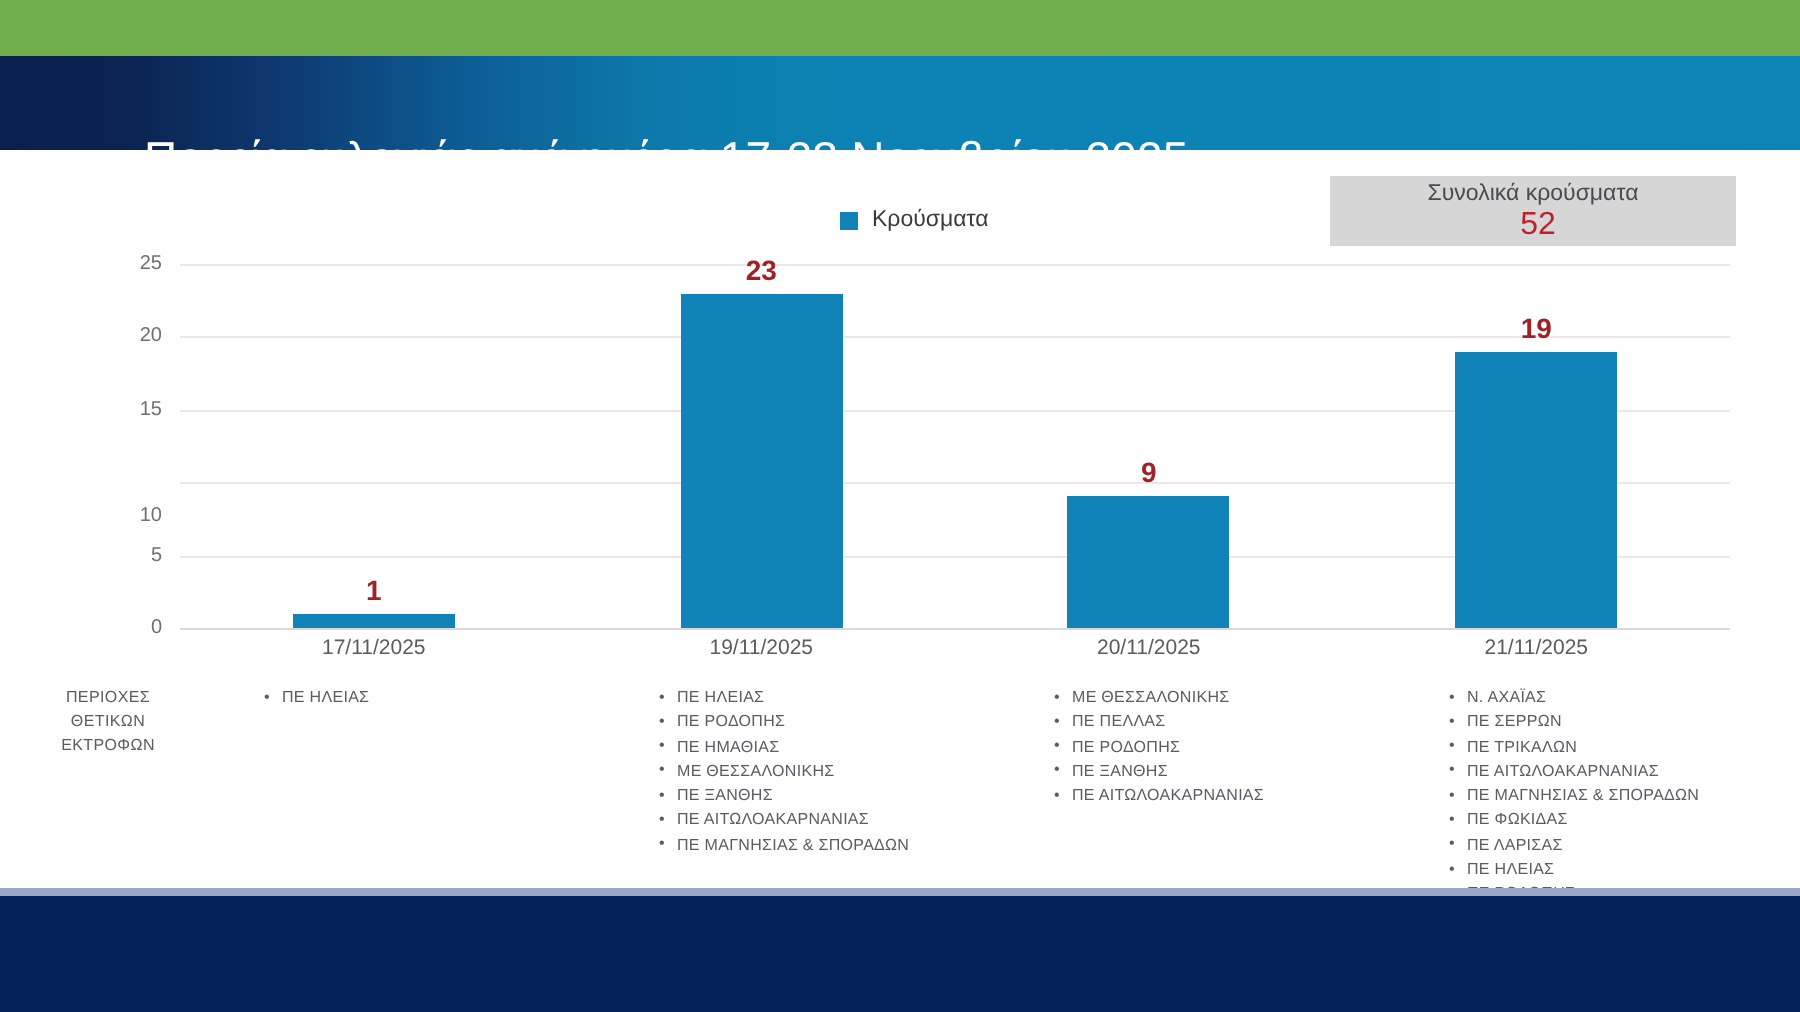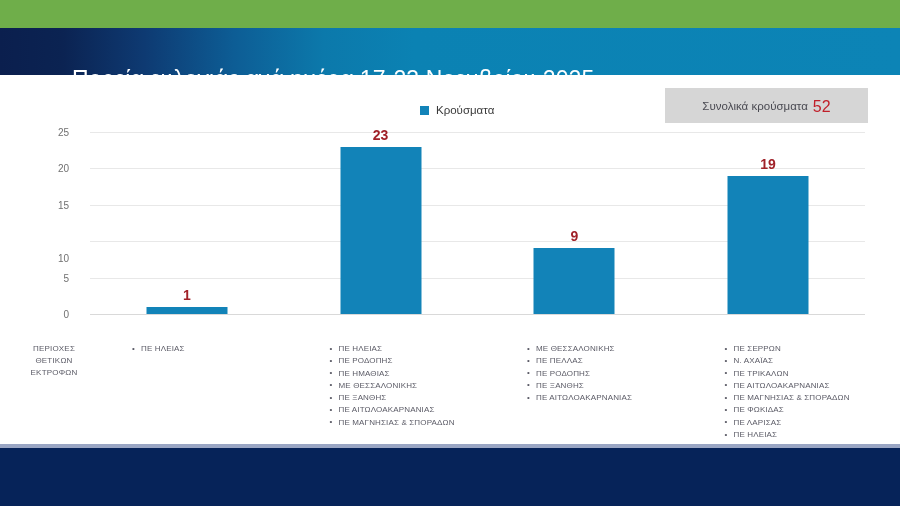--- a/index.html
+++ b/index.html
@@ -56,21 +56,21 @@
   }
   .legend-label {
     font-size: 11.5px; color: #3a3a3a;
   }
 
   
   .total-box {
     position: absolute; left: 665px; top: 13px;
     width: 203px; height: 35px;
     background: #d6d6d6;
-    display: flex; align-items: center; justify-content: center;
+    display: flex; align-items: center; justify-content: center; flex-direction: column;
   }
   .total-label {
     font-size: 11.5px; color: #4a4a52;
   }
   .total-value {
     font-size: 16px; color: #c0202a;
     margin-left: 5px; position: relative; top: 1px;
   }
 
   
@@ -80,21 +80,21 @@
     width: 775px; height: 182px;
   }
   .gridline {
     position: absolute; left: 0; width: 775px;
     height: 1px; background: #e8e8e8;
   }
   .gridline.zero { background: #d9d9d9; }
   .ytick {
     position: absolute;
     right: 100%;
-    margin-right: 21px;
+    margin-right: 9px;
     font-size: 10px; color: #707070;
     transform: translateY(-50%);
     white-space: nowrap;
   }
   .bars {
     position: absolute; left: 0; top: 0;
     width: 775px; height: 182px;
     display: flex;
   }
   .bar-slot {
@@ -226,20 +226,26 @@
             <div class="bar" style="height: 65.52px;"></div>
             <div class="bar-value" style="bottom: 69.52px;">9</div>
           </div>
           <div class="bar-slot">
             <div class="bar" style="height: 138.32px;"></div>
             <div class="bar-value" style="bottom: 142.32px;">19</div>
           </div>
         </div>
     </div>
 
+    <div class="xlabels" id="xlabels">
+        <div class="xlabel">17/11/2025</div>
+        <div class="xlabel">19/11/2025</div>
+        <div class="xlabel">20/11/2025</div>
+        <div class="xlabel">21/11/2025</div>
+      </div>
 
     <div class="regions-title">ΠΕΡΙΟΧΕΣ ΘΕΤΙΚΩΝ ΕΚΤΡΟΦΩΝ</div>
 
     <div class="region-cols" id="region-cols">
         <div class="region-col">
           <div class="region-item">ΠΕ ΗΛΕΙΑΣ</div>
         </div>
         <div class="region-col">
           <div class="region-item">ΠΕ ΗΛΕΙΑΣ</div>
           <div class="region-item">ΠΕ ΡΟΔΟΠΗΣ</div>
@@ -250,22 +256,22 @@
           <div class="region-item">ΠΕ ΜΑΓΝΗΣΙΑΣ &amp; ΣΠΟΡΑΔΩΝ</div>
         </div>
         <div class="region-col">
           <div class="region-item">ΜΕ ΘΕΣΣΑΛΟΝΙΚΗΣ</div>
           <div class="region-item">ΠΕ ΠΕΛΛΑΣ</div>
           <div class="region-item">ΠΕ ΡΟΔΟΠΗΣ</div>
           <div class="region-item">ΠΕ ΞΑΝΘΗΣ</div>
           <div class="region-item">ΠΕ ΑΙΤΩΛΟΑΚΑΡΝΑΝΙΑΣ</div>
         </div>
         <div class="region-col">
+          <div class="region-item">Ν. ΑΧΑΪΑΣ</div>
           <div class="region-item">ΠΕ ΣΕΡΡΩΝ</div>
-          <div class="region-item">Ν. ΑΧΑΪΑΣ</div>
           <div class="region-item">ΠΕ ΤΡΙΚΑΛΩΝ</div>
           <div class="region-item">ΠΕ ΑΙΤΩΛΟΑΚΑΡΝΑΝΙΑΣ</div>
           <div class="region-item">ΠΕ ΜΑΓΝΗΣΙΑΣ &amp; ΣΠΟΡΑΔΩΝ</div>
           <div class="region-item">ΠΕ ΦΩΚΙΔΑΣ</div>
           <div class="region-item">ΠΕ ΛΑΡΙΣΑΣ</div>
           <div class="region-item">ΠΕ ΗΛΕΙΑΣ</div>
           <div class="region-item">ΠΕ ΡΟΔΟΠΗΣ</div>
         </div>
       </div>
 

